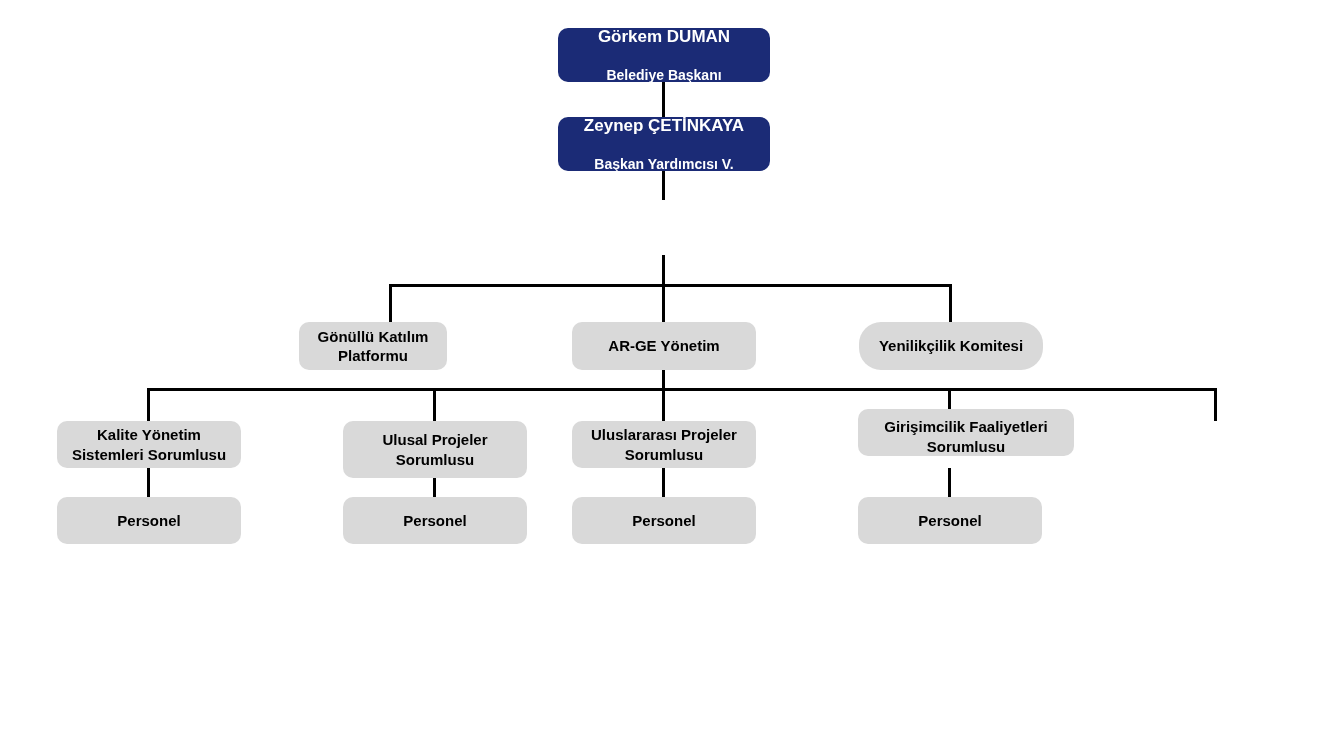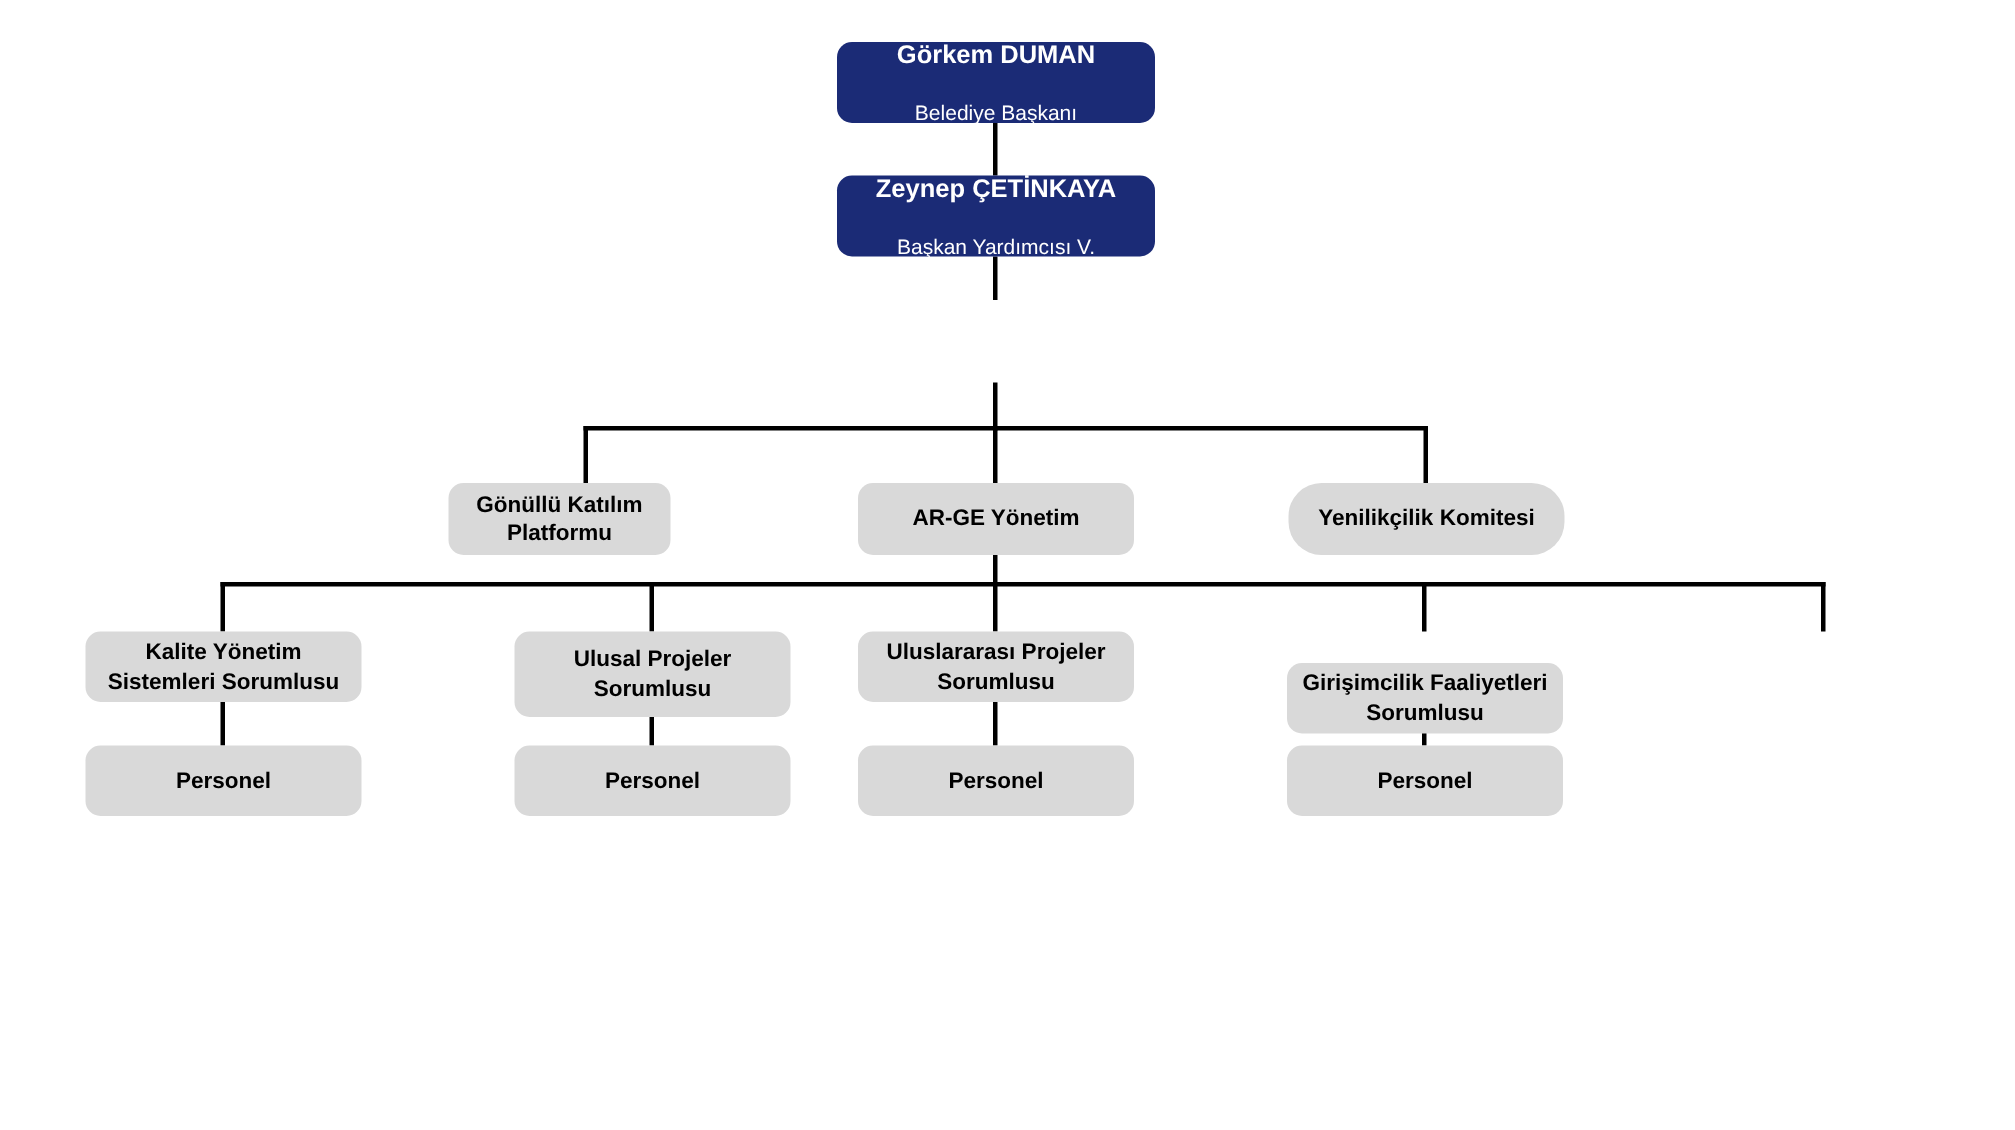--- a/index.html
+++ b/index.html
@@ -30,21 +30,21 @@
     color: var(--secondary-text, #000000);
   }
   .primary .title {
     font-size: 17px;
     font-weight: 700;
     line-height: 1.25;
     white-space: pre-line;
   }
   .primary .subtitle {
     font-size: 14px;
-    font-weight: 400;
+    font-weight: 700;
     line-height: 1.3;
     margin-top: 18px;
     white-space: pre-line;
   }
   .secondary .title {
     font-size: 15px;
     font-weight: 700;
     line-height: 1.3;
     white-space: pre-line;
     padding: 0 6px;
@@ -106,21 +106,21 @@
 Sistemleri Sorumlusu</div>
   </div>
   <div class="node secondary" style="left:343px; top:421px; width:184px; height:57px;">
     <div class="title">Ulusal Projeler
 Sorumlusu</div>
   </div>
   <div class="node secondary" style="left:572px; top:421px; width:184px; height:47px;">
     <div class="title">Uluslararası Projeler
 Sorumlusu</div>
   </div>
-  <div class="node secondary" style="left:858px; top:442px; width:184px; height:47px;">
+  <div class="node secondary" style="left:858px; top:409px; width:216px; height:47px;justify-content:flex-end;">
     <div class="title">Girişimcilik Faaliyetleri
 Sorumlusu</div>
   </div>
 
   <div class="node secondary" style="left:57px; top:497px; width:184px; height:47px;">
     <div class="title">Personel</div>
   </div>
   <div class="node secondary" style="left:343px; top:497px; width:184px; height:47px;">
     <div class="title">Personel</div>
   </div>

